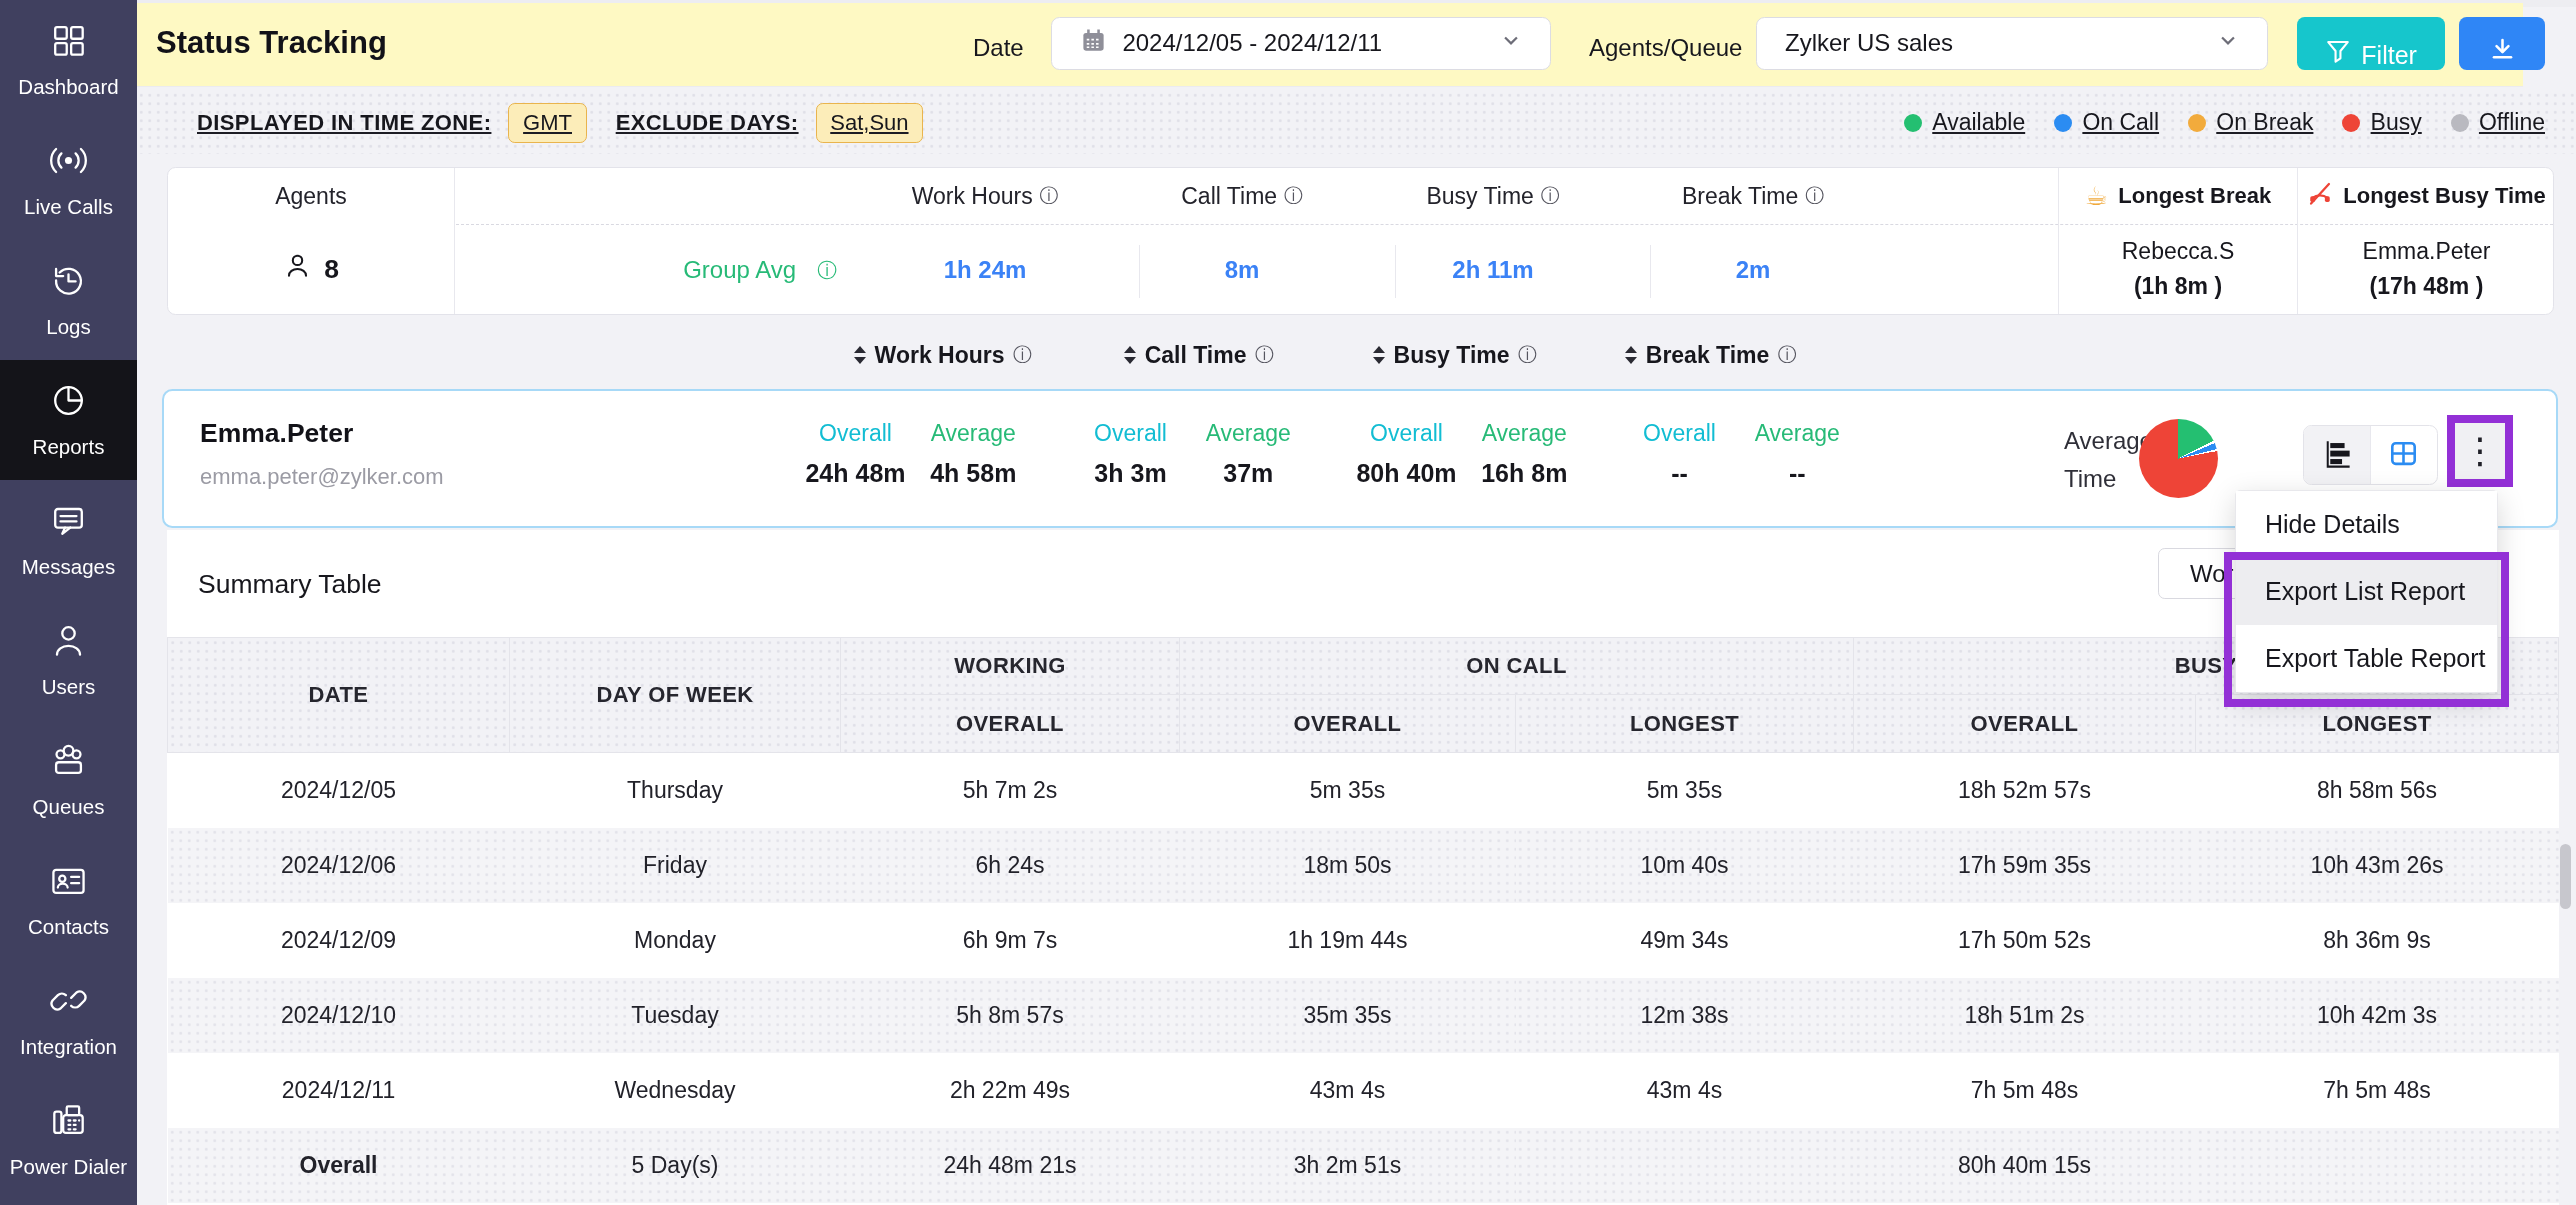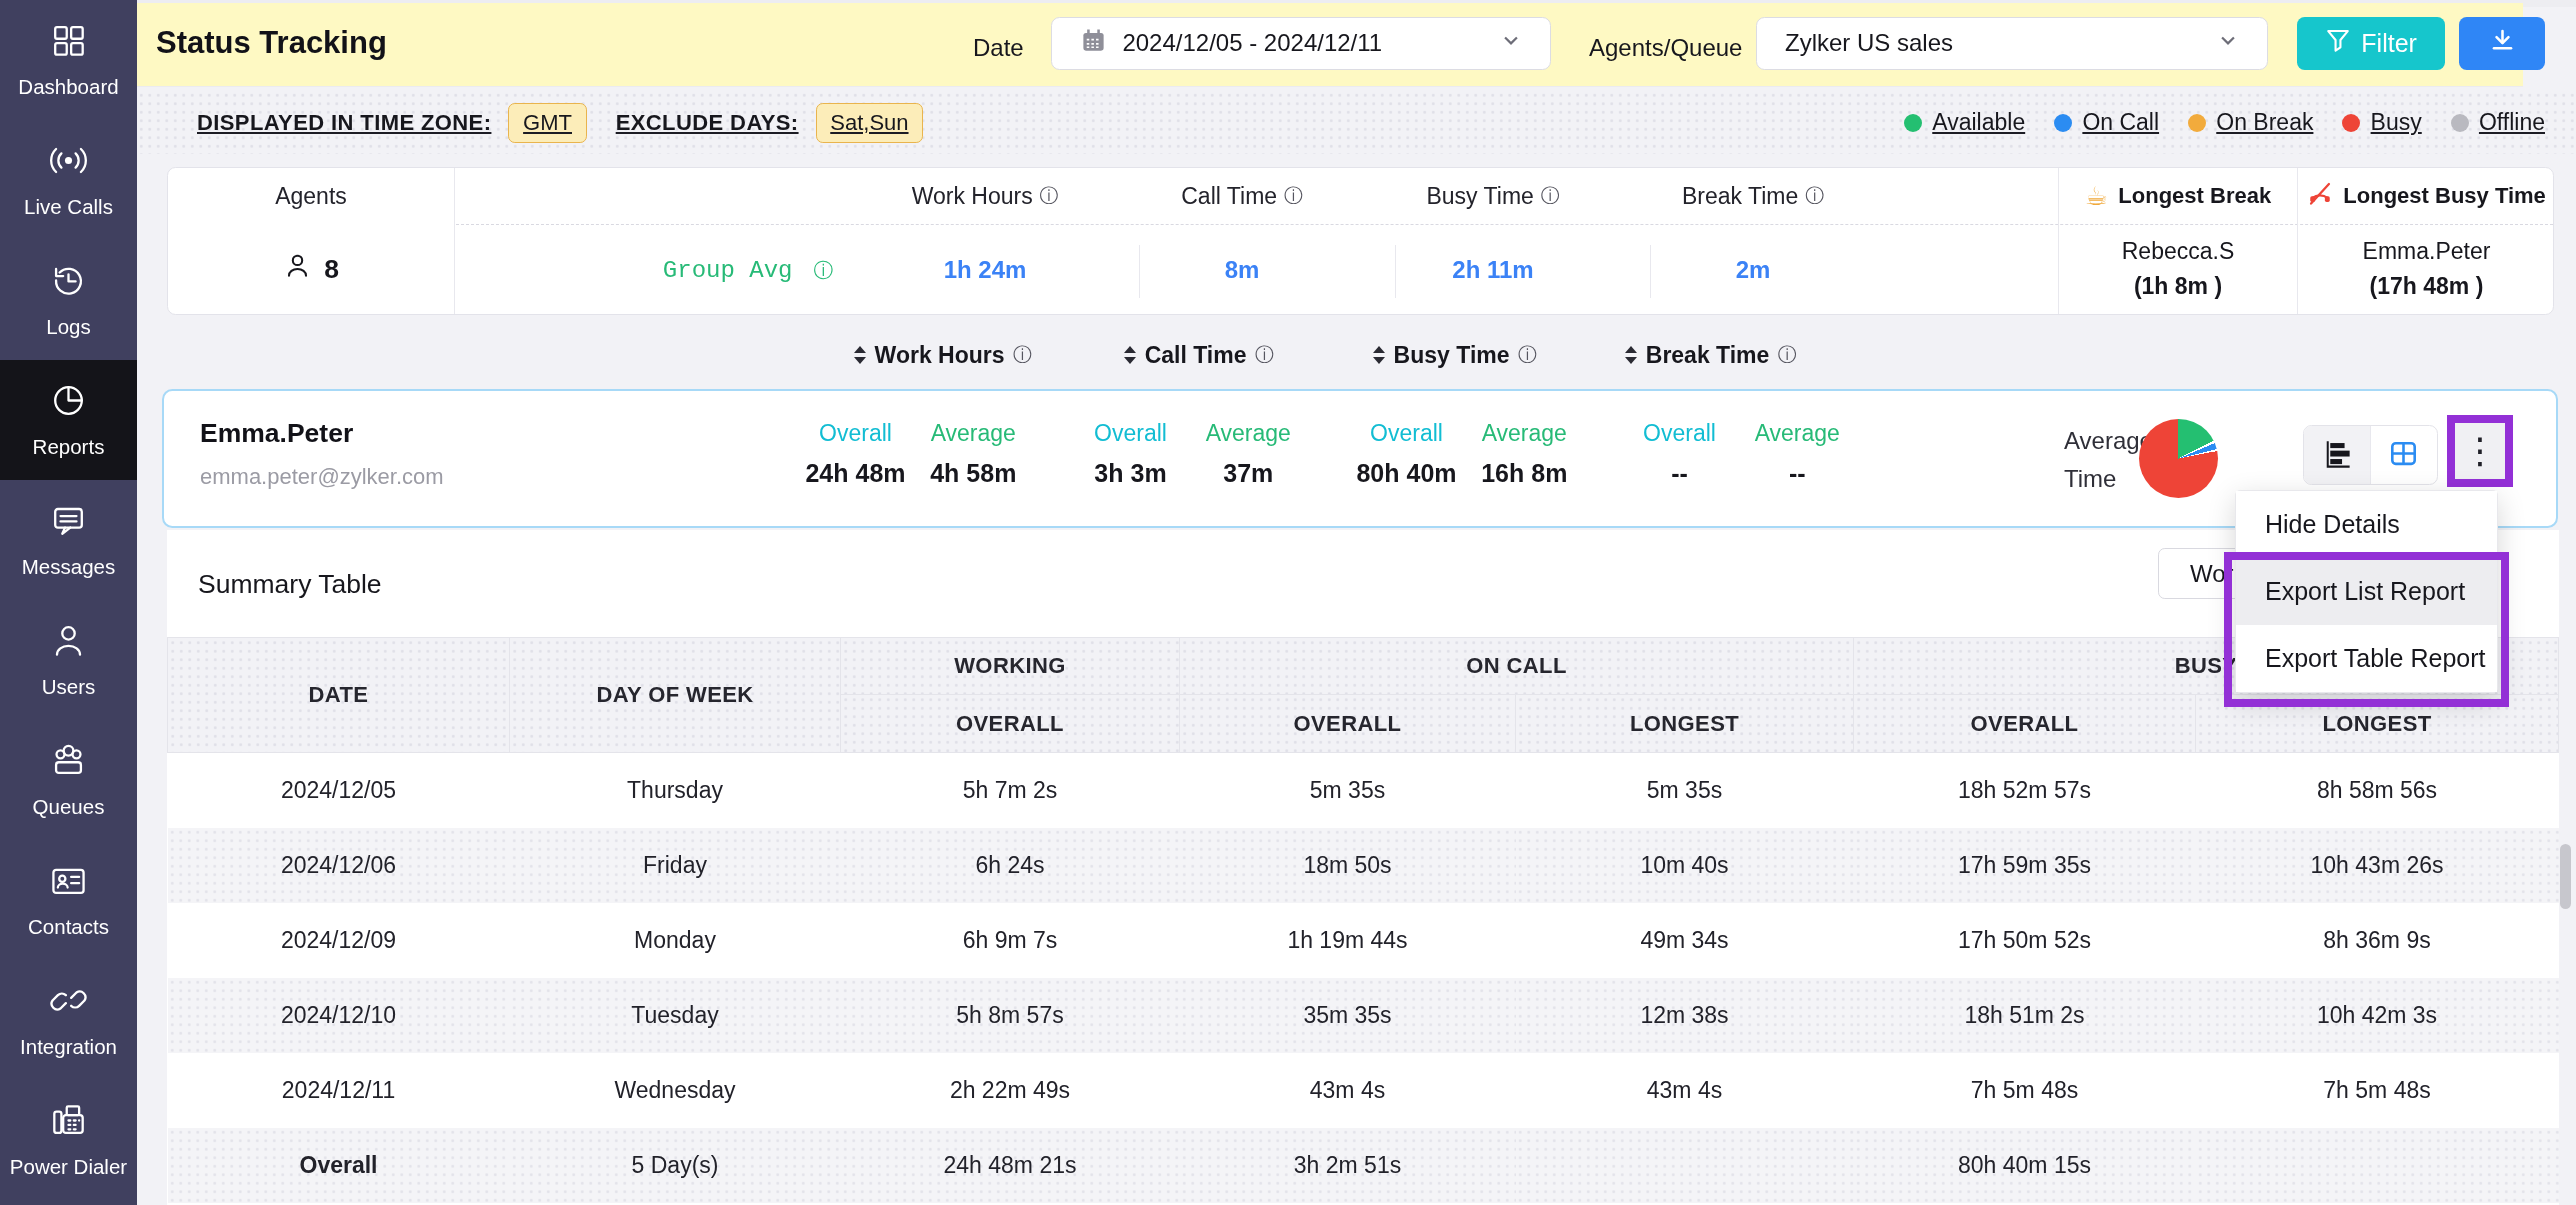--- a/index.html
+++ b/index.html
@@ -13,21 +13,21 @@
   .side-item.active { background:#141419; }
   .side-item svg { width:39px; height:39px; stroke:#fff; fill:none; stroke-width:2.6; stroke-linecap:round; stroke-linejoin:round; }
 
   
   .top-strip { position:absolute; left:137px; top:0; width:2439px; height:6.8px; background:#ededf1; }
   .topbar { position:absolute; left:137px; top:3px; width:2386px; height:84px; background:#fef9c3; border-bottom:0.9px solid #ebebf0; }
   .page-title { position:absolute; left:19px; top:22px; font-size:31px; font-weight:700; color:#121218; }
   .tb-label { position:absolute; top:31px; font-size:24px; color:#17171d; }
   .select { position:absolute; top:13.7px; height:53px; background:#fff; border:1.7px solid #dcdce3; border-radius:8.5px; display:flex; align-items:center; padding:0 28px; font-size:24px; color:#17171d; cursor:pointer; }
   .select .grow { flex:1; }
-  .btn { position:absolute; top:13.7px; height:53px; border-radius:7.7px; display:flex; align-items:center; justify-content:center; gap:10.2px; color:#fff; font-size:25px; cursor:pointer; }
+  .btn { position:absolute; top:13.7px; height:53px; border-radius:7.7px; display:flex; align-items:flex-end; justify-content:center; gap:10.2px; color:#fff; font-size:25px; cursor:pointer; }
 
   
   .infobar { position:absolute; left:137px; top:91px; width:2439px; height:63px; display:flex; align-items:center; justify-content:space-between; padding:0 31px 0 60px; }
   .info-left { display:flex; align-items:center; gap:17px; }
   .info-cap { font-size:22px; font-weight:700; letter-spacing:0.4px; color:#17171d; }
   .badge { background:#fcedb9; border:1.7px solid #e9b44d; border-radius:6.8px; padding:6px 13.7px; font-size:22px; color:#17171d; }
   .legend { display:flex; align-items:center; gap:29px; }
   .lg-item { display:flex; align-items:center; gap:10.2px; font-size:23px; color:#17171d; }
   .lg-dot { width:18px; height:18px; border-radius:50%; }
   .lg0{background:#24bf71}.lg1{background:#2b8cf2}.lg2{background:#f2ab3c}.lg3{background:#ee4437}.lg4{background:#b9b9c0}
@@ -283,21 +283,21 @@
       </div>
     <div class="gc-h" style="left:1197px;">
         <span>Busy Time</span>
         <span class="info-i">ⓘ</span>
       </div>
     <div class="gc-h" style="left:1457px;">
         <span>Break Time</span>
         <span class="info-i">ⓘ</span>
       </div>
 
-    <div class="gc-v green" style="left:452px; gap:21px;font-family:Liberation Mono, monospace;">
+    <div class="gc-v green" style="left:464px; gap:21px;">
         <span style="font-weight:500;">Group Avg</span>
         <span class="info-i">ⓘ</span>
       </div>
     <div class="gc-v" style="left:689px;">1h 24m</div>
     <div class="gc-v" style="left:946px;">8m</div>
     <div class="gc-v" style="left:1197px;">2h 11m</div>
     <div class="gc-v" style="left:1457px;">2m</div>
     <div class="gc-sep" style="left:971px;"></div>
     <div class="gc-sep" style="left:1227px;"></div>
     <div class="gc-sep" style="left:1482px;"></div>

